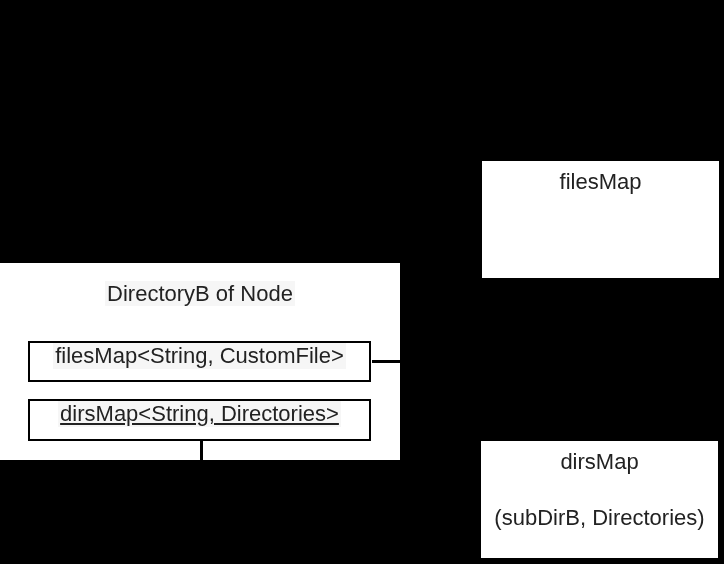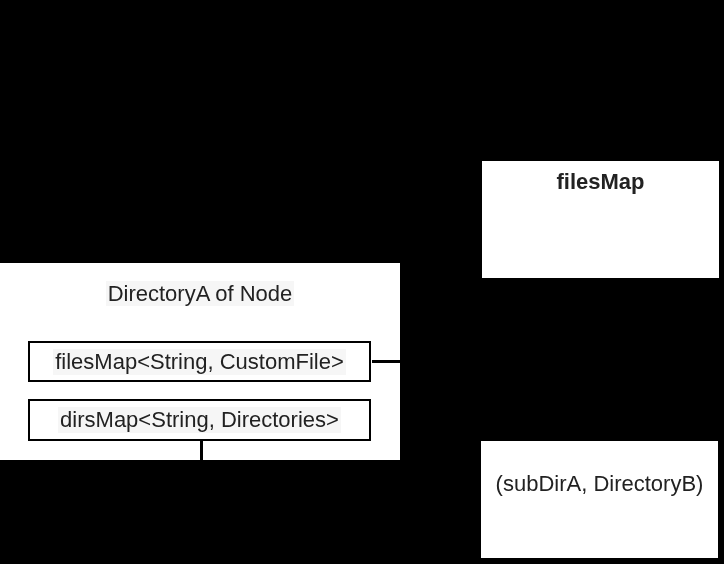--- a/index.html
+++ b/index.html
@@ -41,26 +41,26 @@
   }
   .field {
     position: absolute;
     left: 28px;
     width: 343px;
     height: 41px;
     border: 2px solid #000000;
     box-sizing: border-box;
     background: #ffffff;
     display: flex;
-    align-items: center;
+    align-items: flex-start;
     justify-content: center;
     font-size: 22px;
   }
   .field-files { top: 78px; }
-  .field-dirs  { top: 136px; height: 42px; }
+  .field-dirs  { top: 136px; height: 42px; text-decoration: underline; }
 
   
   .connector-right {
     position: absolute;
     left: 372px;
     top: 360px;
     width: 28px;
     height: 3px;
     background: #000000;
   }
@@ -79,55 +79,56 @@
     width: 237px;
     height: 117px;
     background: #ffffff;
     box-sizing: border-box;
   }
   .map-box-files { left: 482px; top: 161px; }
   .map-box-dirs  { left: 481px; top: 441px; }
   .map-title {
     margin-top: 8px;
     text-align: center;
-    font-weight: bold;
+    font-weight: normal;
     font-size: 22px;
     line-height: 26px;
   }
   .map-gap { height: 30px; }
   .map-entry {
     text-align: center;
     font-size: 22px;
     line-height: 25px;
     white-space: nowrap;
   }
 </style>
 </head>
 <body>
 
 <div id="stage">
 
   <div class="main-box">
     <div class="main-title">
-      <span>DirectoryA of Node</span>
+      <span>DirectoryB of Node</span>
     </div>
     <div class="field field-files">
       <span>filesMap&lt;String, CustomFile&gt;</span>
     </div>
     <div class="field field-dirs">
       <span>dirsMap&lt;String, Directories&gt;</span>
     </div>
   </div>
 
   <div class="connector-right"></div>
   <div class="connector-down"></div>
 
   <div class="map-box map-box-files">
     <div class="map-title">filesMap</div>
     <div class="map-gap"></div>
   </div>
 
   <div class="map-box map-box-dirs">
+    <div class="map-title">dirsMap</div>
     <div class="map-gap"></div>
-    <div class="map-entry">(subDirA, DirectoryB)</div>
+    <div class="map-entry">(subDirB, Directories)</div>
   </div>
 
 </div>
 
 </body></html>

